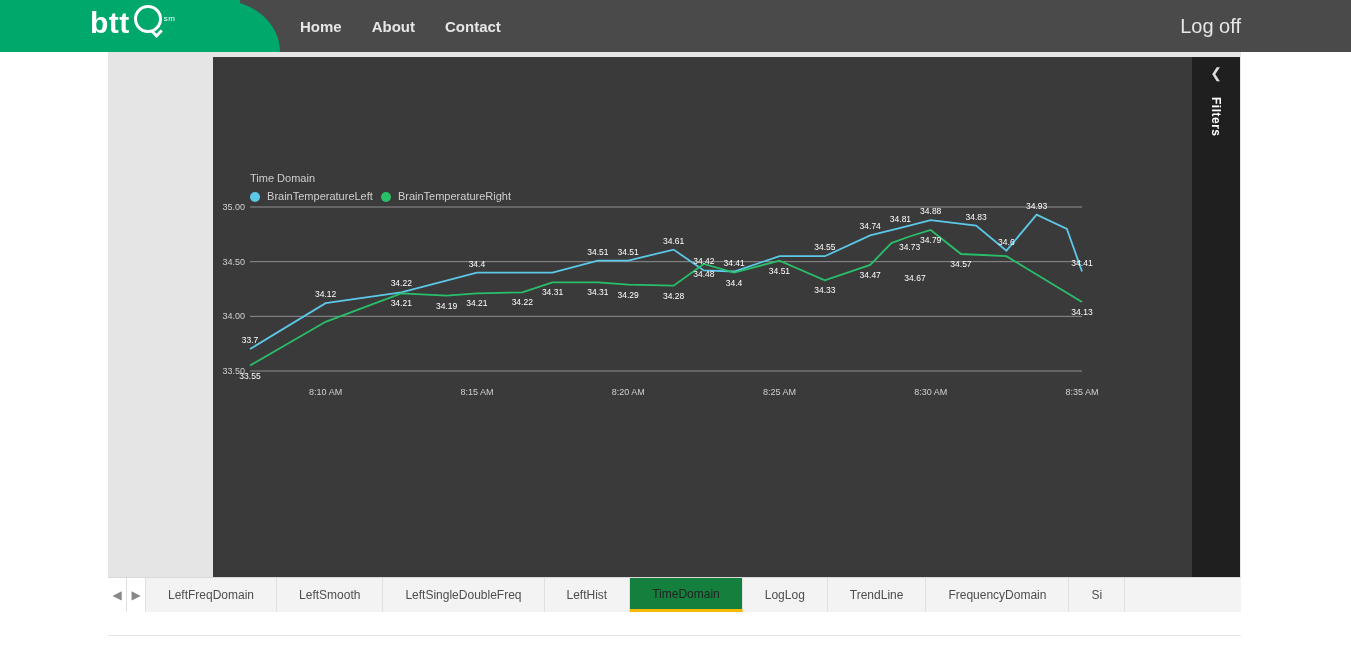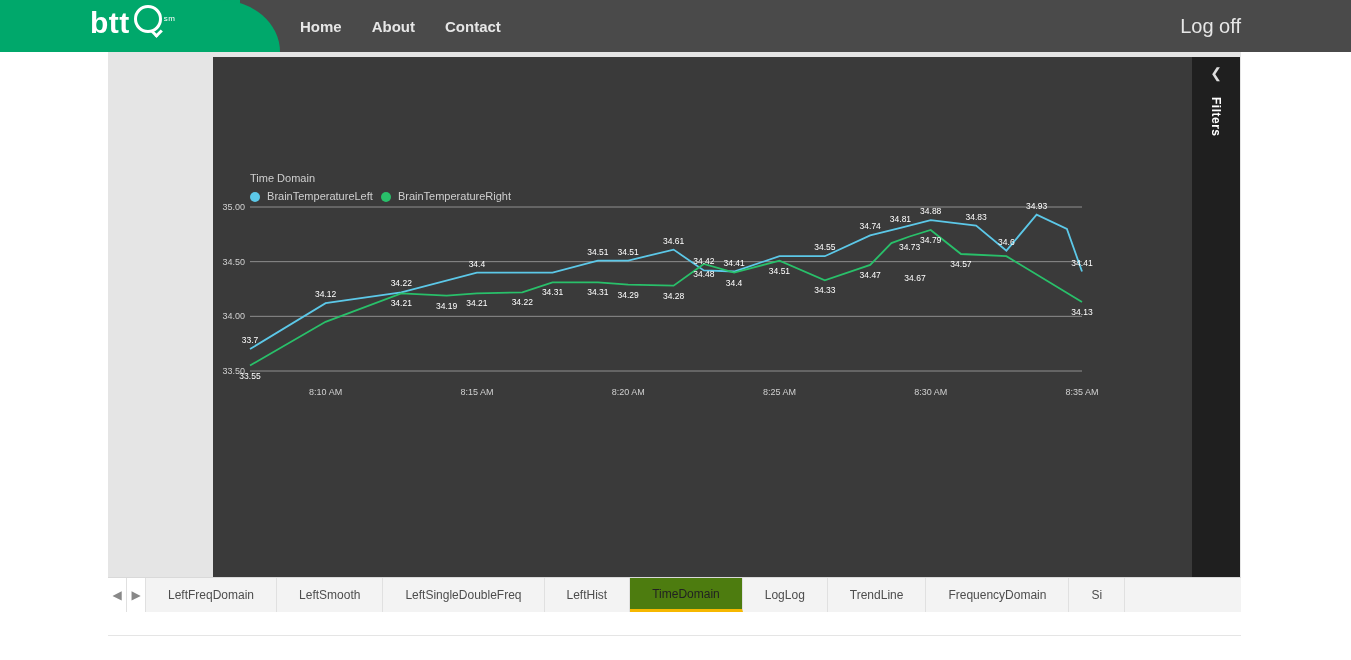--- a/index.html
+++ b/index.html
@@ -178,21 +178,21 @@
   }
   .tab {
     padding: 0 22px;
     display:flex; align-items:center;
     border-right:1px solid #e0e0e0;
     cursor:pointer;
     background:#f3f3f3;
     white-space:nowrap;
   }
   .tab.active {
-    background:#4d7c0f;
+    background:#15803d;
     color:#222;
     border-bottom: 3px solid #f6b800;
     box-sizing: border-box;
   }
 
   .divider {
     position:absolute;
     left:108px; top: 635px;
     width: 1133px; height:1px;
     background:#e5e5e5;

